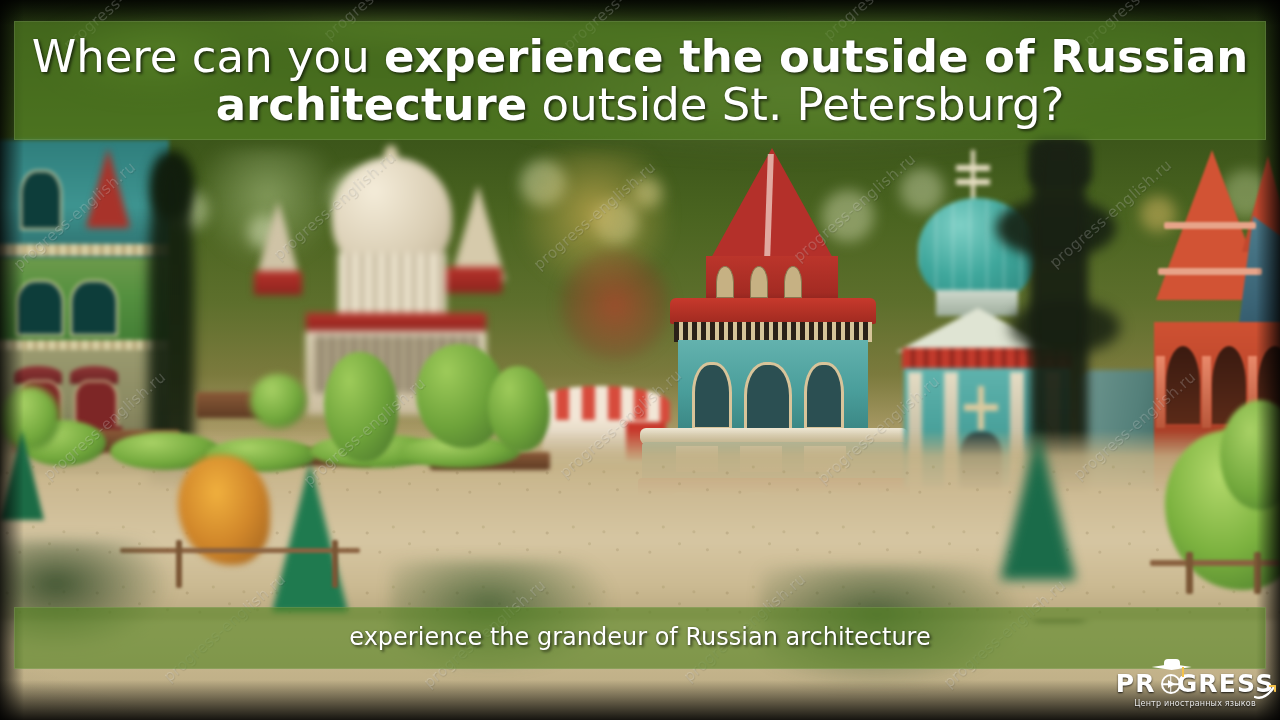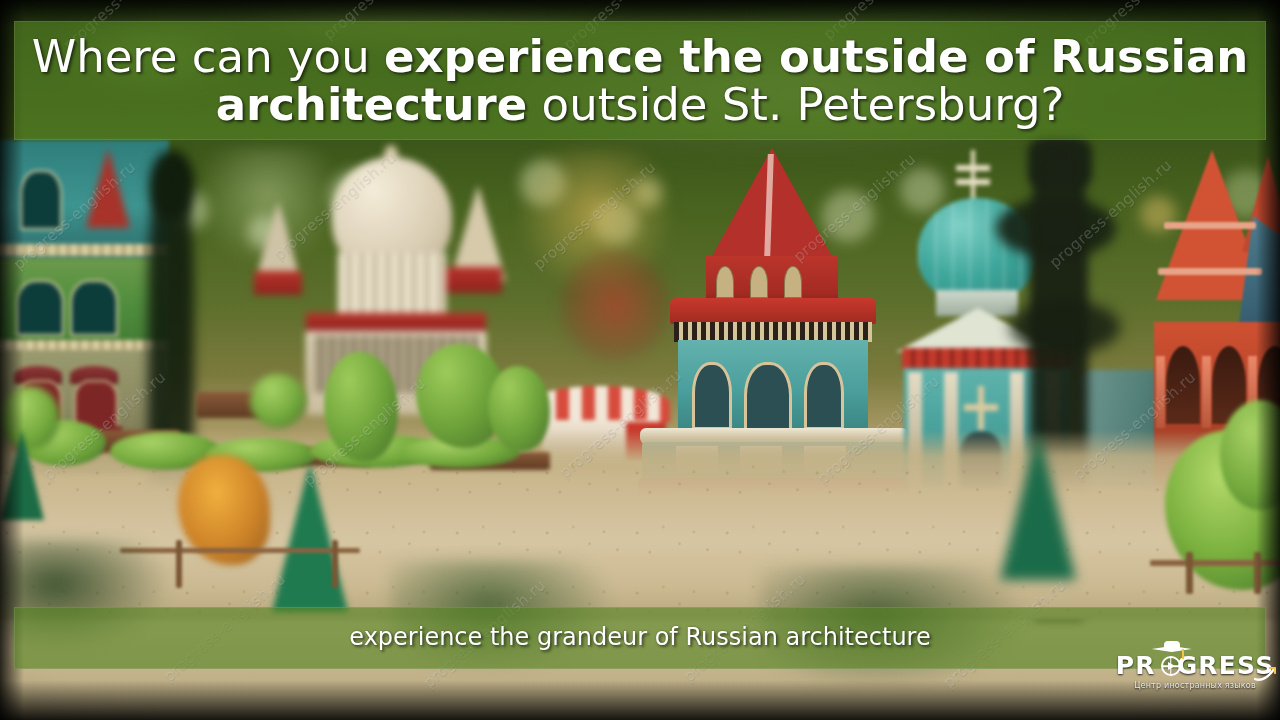--- a/index.html
+++ b/index.html
@@ -306,21 +306,21 @@
       2px 2px 3px rgba(0,0,0,.55),
       0 0 2px rgba(0,0,0,.35);
     margin:0;
   }
   #top-text{font-size:45px;font-weight:400;}
   #top-text .em{font-weight:700;}
   #bottom-text{font-size:24px;font-weight:400;}
 
   
   #logo{
-    position:absolute;right:14px;bottom:30px;
+    position:absolute;right:14px;bottom:12px;
     width:142px;height:48px;
     display:flex;flex-direction:column;align-items:center;justify-content:flex-end;
   }
   #logo-word{
     position:relative;
     color:#ffffff;font-family:"DejaVu Sans", sans-serif;
     font-weight:700;font-size:25px;letter-spacing:1.2px;
     line-height:1;
     text-shadow:0 1px 2px rgba(0,0,0,.8);
     display:flex;align-items:center;

